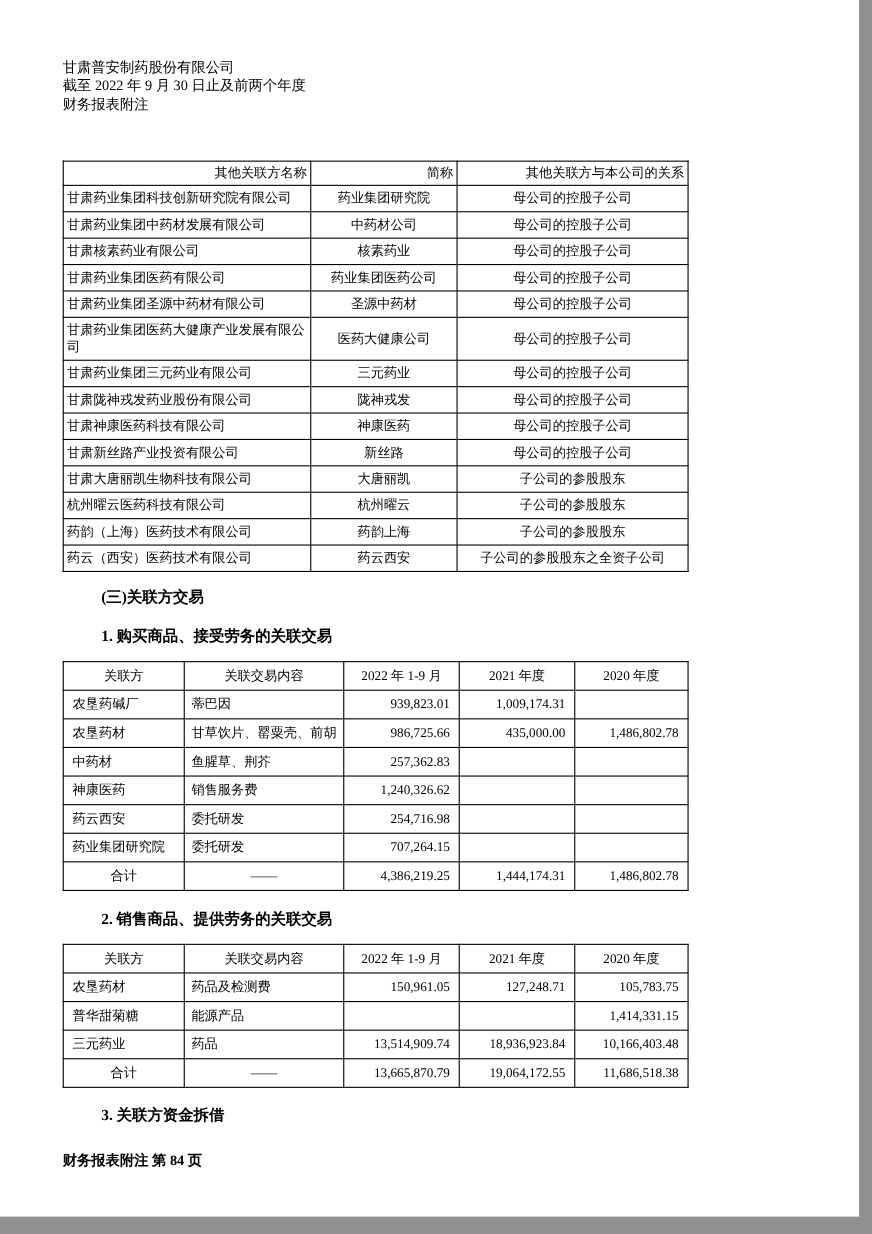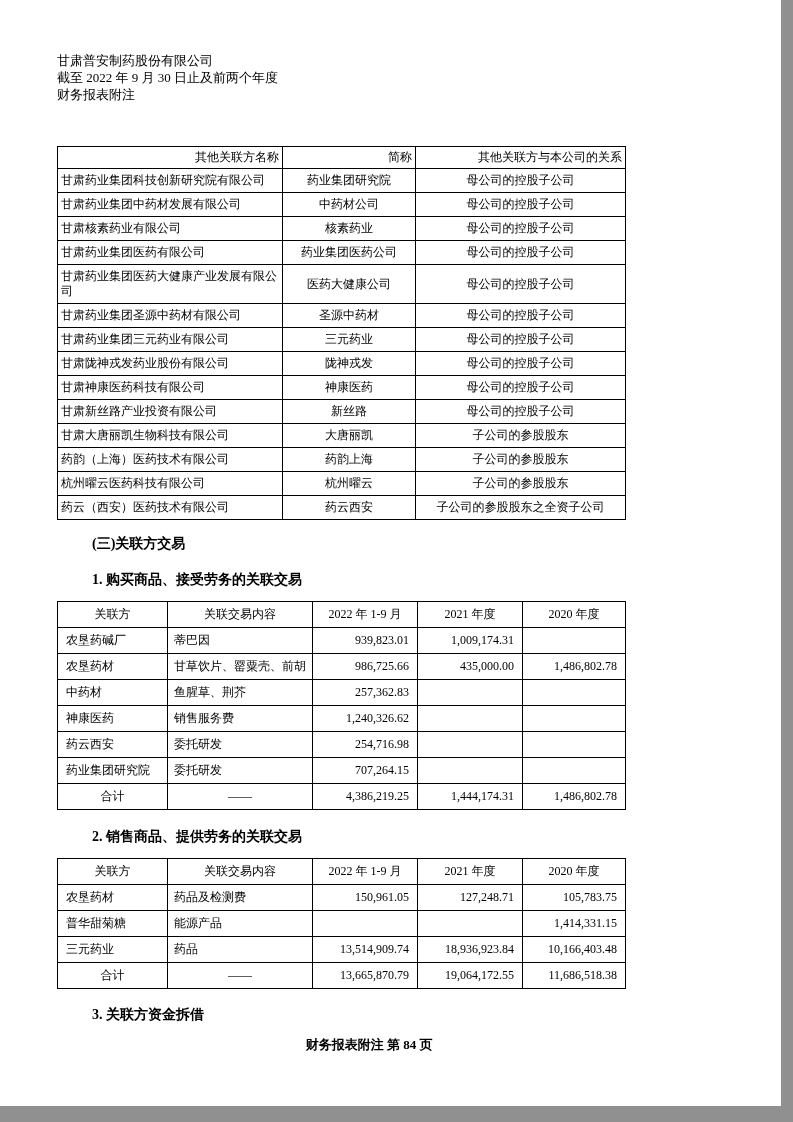--- a/index.html
+++ b/index.html
@@ -68,22 +68,21 @@
     margin: 17px 0 12px 35px;
     line-height: 19px;
   }
   .h-sub-last {
     font-size: 14px;
     font-weight: bold;
     margin: 16px 0 0 35px;
     line-height: 19px;
   }
   .page-footer {
-    margin-top: 12px;
-    text-align: center;
+    margin-top: 22px;
     font-size: 13px;
     font-weight: bold;
     line-height: 17px;
   }
 </style>
 </head>
 <body>
 
 <div class="page">
 
@@ -121,27 +120,27 @@
           <td>甘肃核素药业有限公司</td>
           <td>核素药业</td>
           <td>母公司的控股子公司</td>
         </tr>
         <tr>
           <td>甘肃药业集团医药有限公司</td>
           <td>药业集团医药公司</td>
           <td>母公司的控股子公司</td>
         </tr>
         <tr>
+          <td>甘肃药业集团圣源中药材有限公司</td>
+          <td>圣源中药材</td>
+          <td>母公司的控股子公司</td>
+        </tr>
+        <tr>
           <td>甘肃药业集团医药大健康产业发展有限公司</td>
           <td>医药大健康公司</td>
-          <td>母公司的控股子公司</td>
-        </tr>
-        <tr>
-          <td>甘肃药业集团圣源中药材有限公司</td>
-          <td>圣源中药材</td>
           <td>母公司的控股子公司</td>
         </tr>
         <tr>
           <td>甘肃药业集团三元药业有限公司</td>
           <td>三元药业</td>
           <td>母公司的控股子公司</td>
         </tr>
         <tr>
           <td>甘肃陇神戎发药业股份有限公司</td>
           <td>陇神戎发</td>
@@ -156,27 +155,27 @@
           <td>甘肃新丝路产业投资有限公司</td>
           <td>新丝路</td>
           <td>母公司的控股子公司</td>
         </tr>
         <tr>
           <td>甘肃大唐丽凯生物科技有限公司</td>
           <td>大唐丽凯</td>
           <td>子公司的参股股东</td>
         </tr>
         <tr>
+          <td>杭州曜云医药科技有限公司</td>
+          <td>杭州曜云</td>
+          <td>子公司的参股股东</td>
+        </tr>
+        <tr>
           <td>药韵（上海）医药技术有限公司</td>
           <td>药韵上海</td>
-          <td>子公司的参股股东</td>
-        </tr>
-        <tr>
-          <td>杭州曜云医药科技有限公司</td>
-          <td>杭州曜云</td>
           <td>子公司的参股股东</td>
         </tr>
         <tr>
           <td>药云（西安）医药技术有限公司</td>
           <td>药云西安</td>
           <td>子公司的参股股东之全资子公司</td>
         </tr>
       </tbody>
   </table>
 

